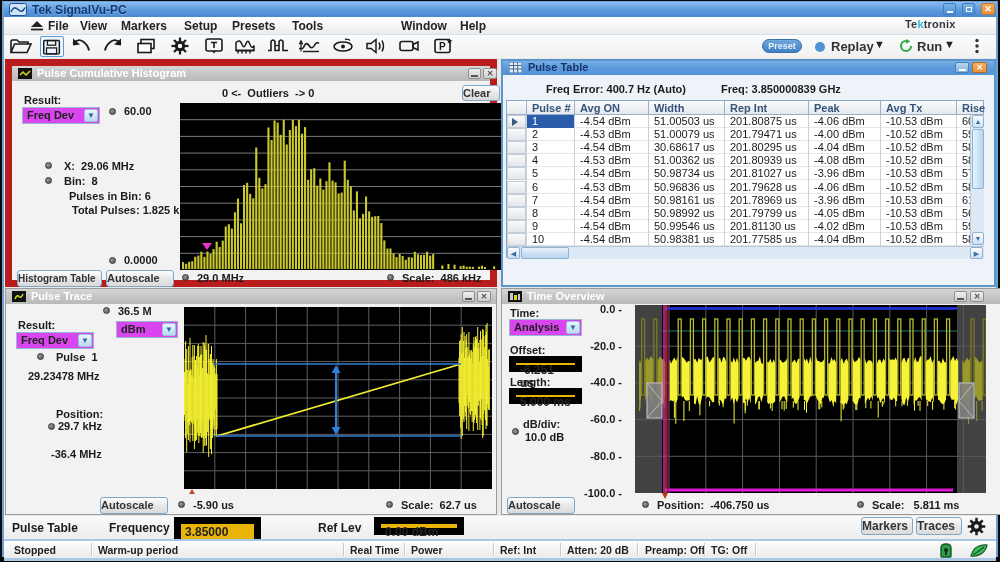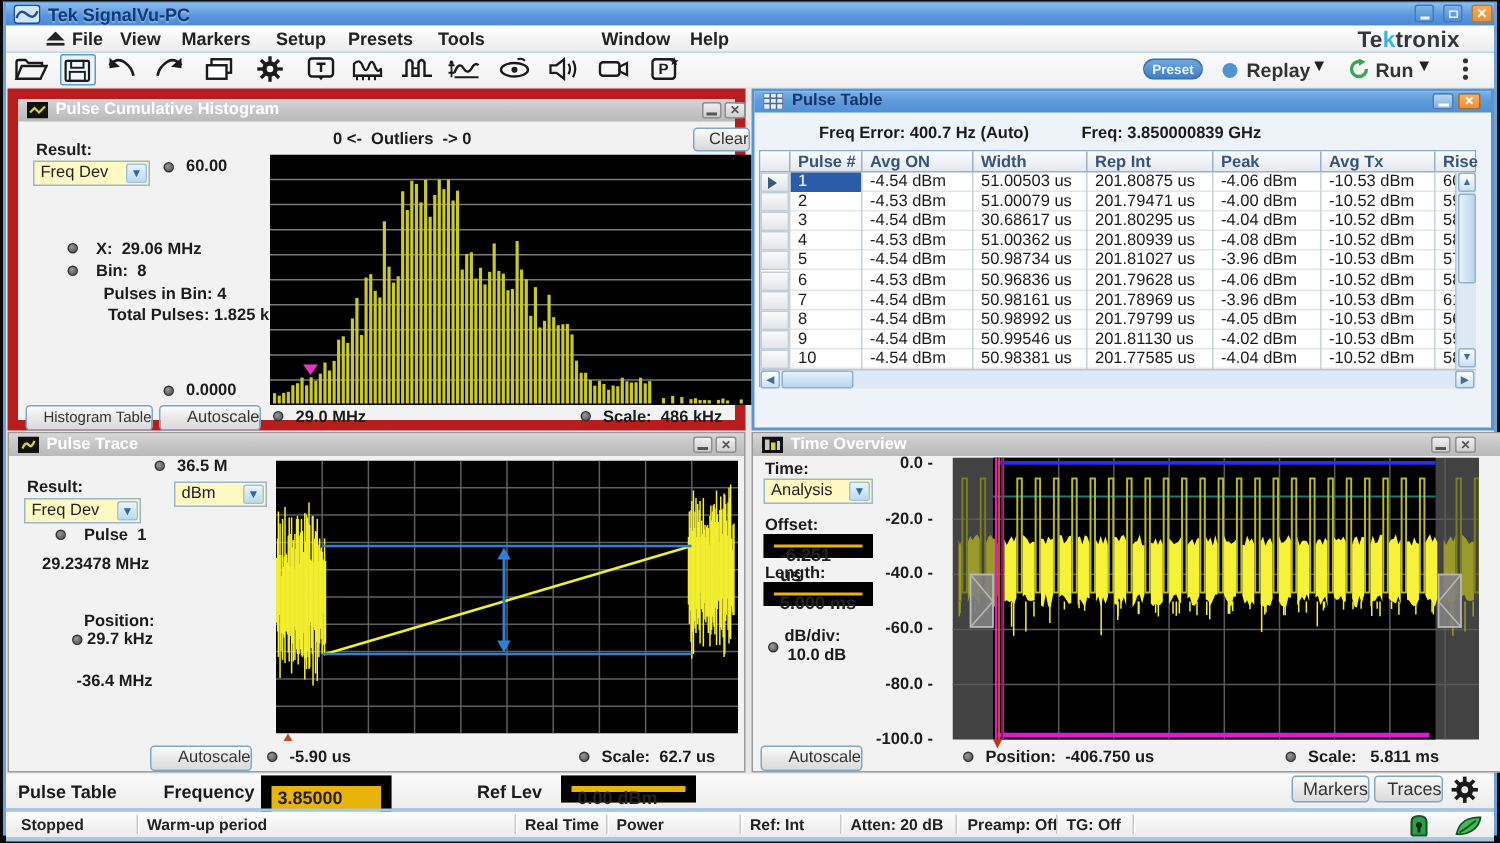--- a/index.html
+++ b/index.html
@@ -1,21 +1,21 @@
 <!DOCTYPE html>
 <html><head><meta charset="utf-8"><style>
 *{margin:0;padding:0;box-sizing:border-box}
 body{width:1000px;height:562px;background:#0a0a0a;position:relative;font-family:"Liberation Sans",sans-serif;overflow:hidden}
 .abs{position:absolute}
 .panel-title-gray{background:linear-gradient(#d6d6d6,#c7c7c7 45%,#b9b9b9);color:#fff;font-weight:bold;font-size:11px}
 .panel-title-blue{background:linear-gradient(#79b1e8,#5d9bdc 45%,#5191d6);color:#16356b;font-weight:bold;font-size:11px}
-.btn{background:linear-gradient(#fdfdfd,#e8e8e8 50%,#dadada);border:1px solid #7da7c9;border-radius:3px;font-size:11px;font-weight:normal;color:#333;text-align:right;white-space:nowrap;overflow:hidden}
+.btn{background:linear-gradient(#fdfdfd,#e8e8e8 50%,#dadada);border:1px solid #7da7c9;border-radius:3px;font-size:11px;font-weight:bold;color:#333;text-align:left;white-space:nowrap;overflow:hidden}
 .st{position:absolute;top:3px;font-size:10.5px;font-weight:bold;color:#222;white-space:nowrap}
 .tbx{background:#eab308;border:7px solid #000000;font-size:12px;font-weight:bold;color:#222;padding:1px 4px}
-.dd{background:#fef9c3;border:1px solid #9ab5cc;font-size:11px;font-weight:normal;color:#222;position:absolute}
+.dd{background:#d946ef;border:1px solid #9ab5cc;font-size:11px;font-weight:bold;color:#222;position:absolute}
 .dd .ar{position:absolute;right:1px;top:1px;bottom:1px;width:14px;background:linear-gradient(#eaf4fd,#bcd9f2);border:1px solid #9cc2e0;border-radius:2px;color:#2d6aa0;font-size:8px;text-align:center;line-height:12px}
 .lbl{font-size:11px;font-weight:bold;color:#1b1b1b}
 .peg{position:absolute;width:7px;height:7px;border-radius:50%;background:radial-gradient(circle at 35% 35%,#9a9a9a,#4c4c4c);border:1px solid #333}
 .seg{position:absolute;top:2px;bottom:2px;border-left:1px solid #c9c9c9;border-right:1px solid #fff}
 </style></head><body>
 
 <div class="abs" style="left:2px;top:1px;width:996px;height:556px;background:#6aa2d8"></div>
 <div class="abs" style="left:4px;top:56px;width:992px;height:461px;background:#e8e8e8"></div>
 
 <div class="abs" style="left:4px;top:2px;width:992px;height:15px;background:linear-gradient(#8cbdf0,#5a97dd 55%,#4a8ad4)">
@@ -40,21 +40,21 @@
     </svg>
  <span class="abs lbl" style="left:44px;top:2px;font-size:12px;color:#222">File</span>
  <span class="abs lbl" style="left:76px;top:2px;font-size:12px;color:#222">View</span>
  <span class="abs lbl" style="left:117px;top:2px;font-size:12px;color:#222">Markers</span>
  <span class="abs lbl" style="left:180px;top:2px;font-size:12px;color:#222">Setup</span>
  <span class="abs lbl" style="left:228px;top:2px;font-size:12px;color:#222">Presets</span>
  <span class="abs lbl" style="left:288px;top:2px;font-size:12px;color:#222">Tools</span>
  <span class="abs lbl" style="left:333px;top:20px;font-size:16px;color:#222">Connect</span>
  <span class="abs lbl" style="left:397px;top:2px;font-size:12px;color:#222">Window</span>
  <span class="abs lbl" style="left:456px;top:2px;font-size:12px;color:#222">Help</span>
- <span class="abs" style="left:901px;top:1px;font-size:15px;font-weight:bold;color:#31373f;letter-spacing:.2px">Te<span style="color:#33b7e8">k</span>tronix</span>
+ <span class="abs" style="left:901px;top:1px;font-size:11px;font-weight:bold;color:#31373f;letter-spacing:.2px">Te<span style="color:#33b7e8">k</span>tronix</span>
 </div>
 
 <div class="abs" style="left:4px;top:34px;width:992px;height:24px;background:linear-gradient(#fbfbfb,#f1f1f1);border-top:1px solid #cfe0ef"></div>
 <div class="abs" style="left:8px;top:36px;width:24px;height:21px;">
     <svg width="24" height="20" viewBox="0 0 24 19" style="display:block;margin:auto" preserveAspectRatio="xMidYMid meet">
       <path d="M3 16 L3 5 Q3 3.5 4.5 3.5 L9 3.5 L11 5.5 L20 5.5 L20 7.5" fill="none" stroke="#1a1a1a" stroke-width="1.6"></path>
       <path d="M3 16 L6.5 7.5 L23 7.5 L19 16 Z" fill="none" stroke="#1a1a1a" stroke-width="1.6"></path>
     </svg>
   </div>
 <div class="abs" style="left:40px;top:36px;width:24px;height:21px;border:1.5px solid #5a9ad2;border-radius:2px;background:#eef5fc;">
@@ -181,21 +181,21 @@
  <span class="abs lbl" style="left:210px;top:21px">0 &lt;-&nbsp; Outliers&nbsp; -&gt; 0</span>
  <div class="abs btn" style="left:450px;top:19px;width:38px;height:16px;line-height:14px">Clear</div>
  <span class="abs lbl" style="left:12px;top:28px">Result:</span>
  <div class="dd" style="left:10px;top:41px;width:78px;height:17px;line-height:15px;padding-left:4px">Freq Dev<span class="ar">▼</span></div>
  <div class="peg" style="left:97px;top:42px"></div>
  <span class="abs lbl" style="left:112px;top:39px">60.00</span>
  <div class="peg" style="left:33px;top:96px"></div>
  <span class="abs lbl" style="left:52px;top:94px">X: &nbsp;29.06 MHz</span>
  <div class="peg" style="left:33px;top:111px"></div>
  <span class="abs lbl" style="left:52px;top:109px">Bin: &nbsp;8</span>
- <span class="abs lbl" style="left:57px;top:124px">Pulses in Bin: 4</span>
+ <span class="abs lbl" style="left:57px;top:124px">Pulses in Bin: 6</span>
  <span class="abs lbl" style="left:60px;top:138px">Total Pulses: 1.825 k</span>
  <div class="peg" style="left:97px;top:191px"></div>
  <span class="abs lbl" style="left:112px;top:188px">0.0000</span>
  <div class="abs btn" style="left:5px;top:204px;width:85px;height:17px;line-height:15px;font-size:10px">Histogram Table</div>
  <div class="abs btn" style="left:94px;top:204px;width:68px;height:17px;line-height:15px">Autoscale</div>
  <div class="peg" style="left:170px;top:208px"></div>
  <span class="abs lbl" style="left:185px;top:206px">29.0 MHz</span>
  <div class="peg" style="left:375px;top:208px"></div>
  <span class="abs lbl" style="left:390px;top:206px">Scale: &nbsp;486 kHz</span>
  <svg class="abs" style="left:168px;top:37px" width="323" height="167" viewBox="0 0 323 167">

